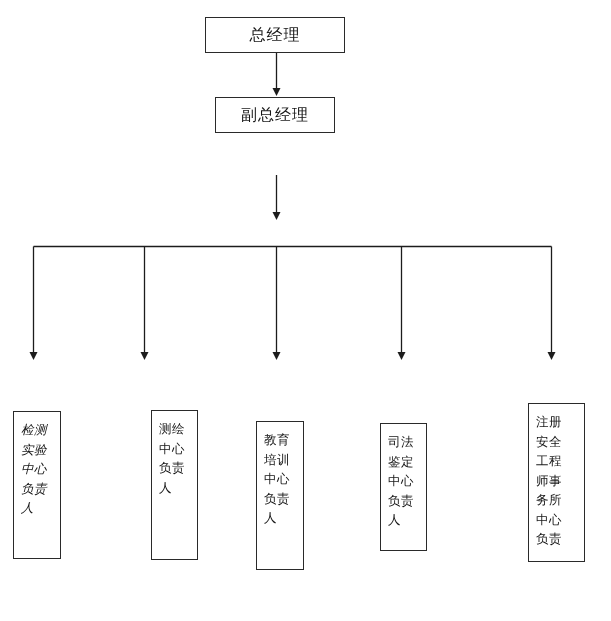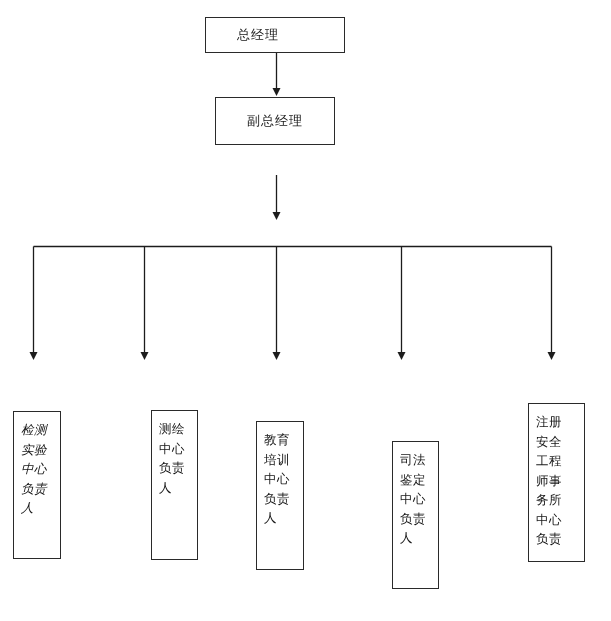--- a/index.html
+++ b/index.html
@@ -28,23 +28,23 @@
   .connectors line { stroke: var(--line); stroke-width: 1.3; }
   .connectors .arrowhead { fill: var(--line); stroke: none; }
   .box {
     position: absolute;
     border: 1.5px solid var(--box-border);
     background: var(--background);
   }
   .box.top {
     display: flex;
     align-items: center;
-    font-size: 13px;
+    justify-content: center;
+    font-size: 16px;
     letter-spacing: 1px;
-    padding-left: 31px;
   }
   .box.branch {
     padding: 9px 0 0 7px;
   }
   .vlabel {
     display: block;
     white-space: pre-line;
     font-size: 12.5px;
     line-height: 19.5px;
     letter-spacing: 0.5px;
@@ -78,21 +78,21 @@
     <path class="arrowhead" d="M397.5 352 L405.5 352 L401.5 360 Z"></path>
 
     <line x1="551.5" y1="246.5" x2="551.5" y2="352"></line>
     <path class="arrowhead" d="M547.5 352 L555.5 352 L551.5 360 Z"></path>
   </svg>
 
   <div class="box top" style="left:205px; top:17px; width:140px; height:36px;">
     <span>总经理</span>
   </div>
 
-  <div class="box top" style="left:215px; top:97px; width:120px; height:48px;font-family:Liberation Serif, serif;">
+  <div class="box top" style="left:215px; top:97px; width:120px; height:36px;font-family:Liberation Serif, serif;">
     <span>副总经理</span>
   </div>
 
   <div class="box branch" style="left:13px; top:411px; width:48px; height:148px;font-style:italic;">
     <span class="vlabel">检测
 实验
 中心
 负责
 人</span>
   </div>
@@ -105,21 +105,21 @@
   </div>
 
   <div class="box branch" style="left:256px; top:421px; width:48px; height:149px;">
     <span class="vlabel">教育
 培训
 中心
 负责
 人</span>
   </div>
 
-  <div class="box branch" style="left:392px; top:423px; width:47px; height:148px;margin-top:18px;">
+  <div class="box branch" style="left:380px; top:423px; width:47px; height:128px;">
     <span class="vlabel">司法
 鉴定
 中心
 负责
 人</span>
   </div>
 
   <div class="box branch" style="left:528px; top:403px; width:57px; height:159px;">
     <span class="vlabel">注册
 安全

